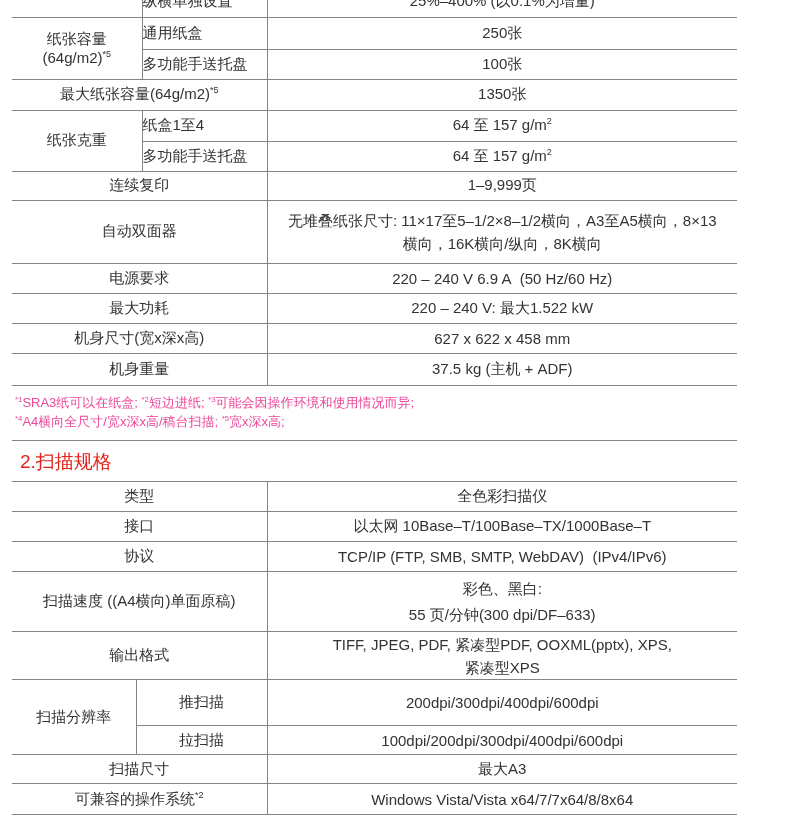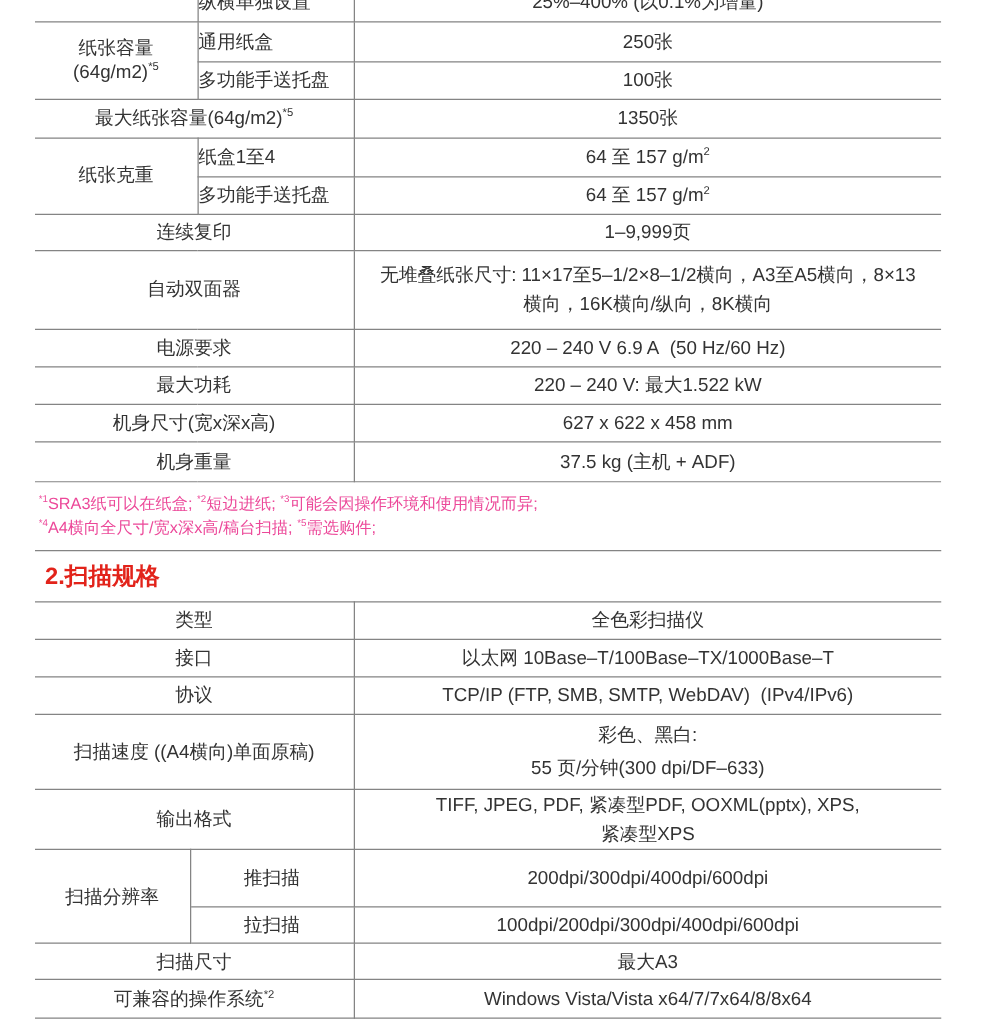--- a/index.html
+++ b/index.html
@@ -1,21 +1,21 @@
 <!DOCTYPE html>
 <html><head>
 <meta charset="utf-8">
 <style>
   html,body{margin:0;padding:0;}
   body{
     width:790px;height:828px;background:#ffffff;
     font-family:"Liberation Sans","DejaVu Sans",sans-serif;
     color:#333333;overflow:hidden;
   }
-  .content{margin-left:28px;width:725px;}
+  .content{margin-left:12px;width:725px;}
   
   table.spec{border-collapse:collapse;table-layout:fixed;width:725px;}
   table.spec td{
     border-bottom:1px solid #848484;
     font-size:15px;color:#333333;vertical-align:middle;
     padding:0;overflow:hidden;
   }
   td.cdiv{border-right:1px solid #848484;}
   td.lbl{text-align:center;padding-left:9px;}
   td.sub{text-align:left;padding-left:8px;}
@@ -28,21 +28,21 @@
   
   .clip{overflow:hidden;height:386px;}
   .clip table{margin-top:-13px;}
   
   .footnotes{
     font-size:13px;line-height:19px;color:#ec4899;
     padding:7px 0 9px 3px;
   }
   .hr{border-top:1px solid #848484;height:0;width:725px;}
   .section-heading{
-    color:#e2231a;font-weight:bold;font-size:19px;line-height:26px;
+    color:#e2231a;font-weight:normal;font-size:19px;line-height:26px;
     margin:8px 0 6px 8px;
   }
 </style>
 </head>
 <body>
 
 <div class="content">
 
   <div class="clip">
     <table class="spec t1">
@@ -118,21 +118,21 @@
       <tr style="height:32px">
         <td class="lbl cdiv" colspan="2">机身重量</td>
         <td class="val">37.5 kg (主机 + ADF)</td>
       </tr>
     </tbody>
       </table>
   </div>
 
   <div class="footnotes">
     <div><sup>*1</sup><span>SRA3纸可以在纸盒; </span><sup>*2</sup><span>短边进纸; </span><sup>*3</sup><span>可能会因操作环境和使用情况而异;</span></div>
-    <div><sup>*4</sup><span>A4横向全尺寸/宽x深x高/稿台扫描; </span><sup>*5</sup><span>需选购件;</span></div>
+    <div><sup>*4</sup><span>A4横向全尺寸/宽x深x高/稿台扫描; </span><sup>*5</sup><span>宽x深x高;</span></div>
   </div>
   <div class="hr"></div>
 
   <div class="section-heading">2.扫描规格</div>
 
   <table class="spec t2">
     <colgroup>
         <col style="width:124px">
         <col style="width:131px">
         <col>

